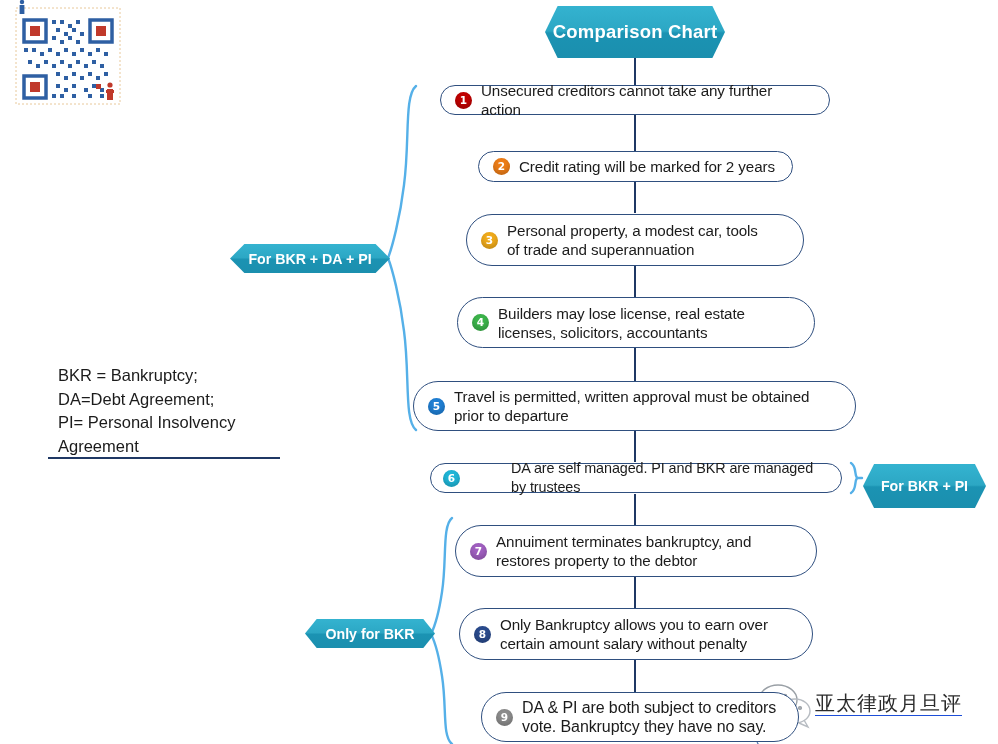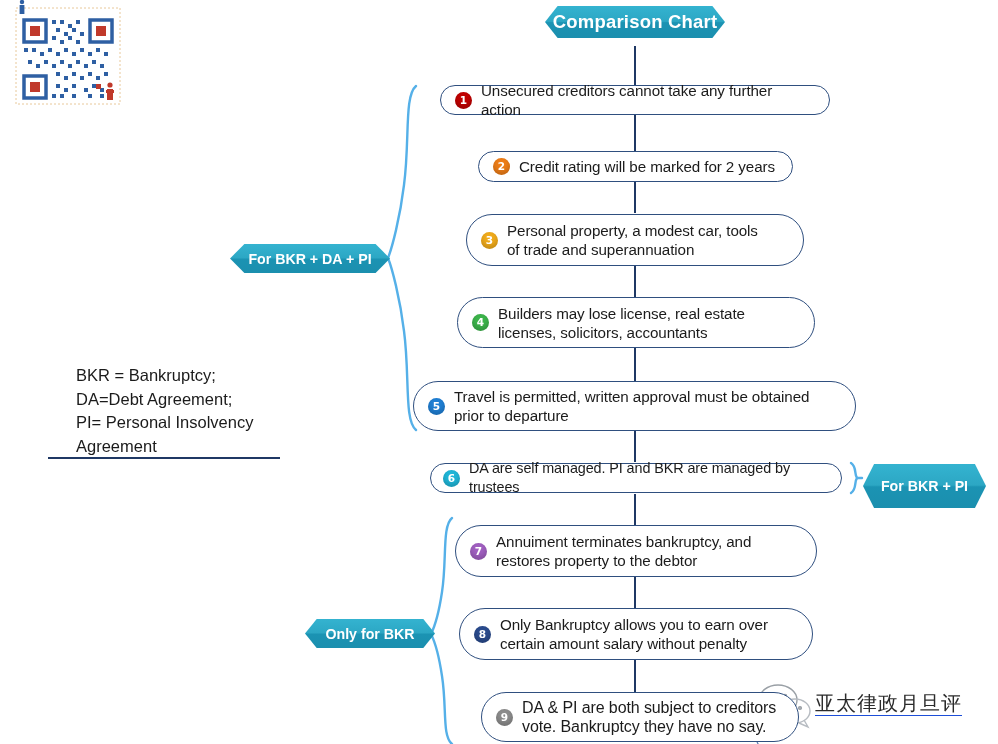--- a/index.html
+++ b/index.html
@@ -76,21 +76,20 @@
   .banner.small { font-size: 14.2px; }
 
   
   .legend {
     position: absolute;
     font-size: 16.5px;
     line-height: 23.5px;
     color: #1b1b1b;
     white-space: pre-line;
     font-family: "Liberation Sans", sans-serif;
-    margin-left: 18px;
   }
   .legend-rule {
     position: absolute;
     height: 2px;
     background: #1f3864;
   }
 
   
   .watermark-text {
     position: absolute;
@@ -223,21 +222,21 @@
     <ellipse cx="795" cy="711" rx="15" ry="12" stroke="#b7bcc2"></ellipse>
     <path d="M 804 720 L 808 727 L 799 723" stroke="#b7bcc2"></path>
     <circle cx="771" cy="696" r="1.6" fill="#9aa0a6"></circle>
     <circle cx="785" cy="696" r="1.6" fill="#9aa0a6"></circle>
     <circle cx="790" cy="708" r="1.4" fill="#b7bcc2"></circle>
     <circle cx="800" cy="708" r="1.4" fill="#b7bcc2"></circle>
     <path d="M 760 722 C 752 734 756 748 768 752" stroke="#5b7fb5" stroke-width="1.2"></path>
   </g>
 </svg>
 
-<div class="banner title" style="left:545px; top:6px; width:180px; height:32px;">
+<div class="banner title" style="left:545px; top:6px; width:180px; height:52px;">
   <span>Comparison Chart</span>
 </div>
 
 <div class="banner small" style="left:230px; top:244px; width:160px; height:29px;">
   <span>For BKR + DA + PI</span>
 </div>
 
 <div class="banner small" style="left:863px; top:464px; width:123px; height:44px;">
   <span>For BKR + PI</span>
 </div>
@@ -274,21 +273,21 @@
 </div>
 
 <div class="node" style="left:413px; top:381px; width:443px; height:50px;">
   <span class="badge" style="background:#1f7fd4;">5</span>
   <span class="txt">Travel is permitted, written approval must be obtained
 prior to departure</span>
 </div>
 
 <div class="node" style="left:430px; top:463px; width:412px; height:30px; padding:0 12px;">
   <span class="badge" style="background:#1fb6d8;">6</span>
-  <span class="txt" style="font-size:14.4px;">DA are self managed. PI and BKR are managed by trustees</span>
+  <span class="txt" style="font-size:14.4px;margin-left:42px;">DA are self managed. PI and BKR are managed by trustees</span>
 </div>
 
 <div class="node" style="left:455px; top:525px; width:362px; height:52px;">
   <span class="badge" style="background:#a05fc0;">7</span>
   <span class="txt">Annuiment terminates bankruptcy, and
 restores property to the debtor</span>
 </div>
 
 <div class="node" style="left:459px; top:608px; width:354px; height:52px;">
   <span class="badge" style="background:#2a4b8d;">8</span>

